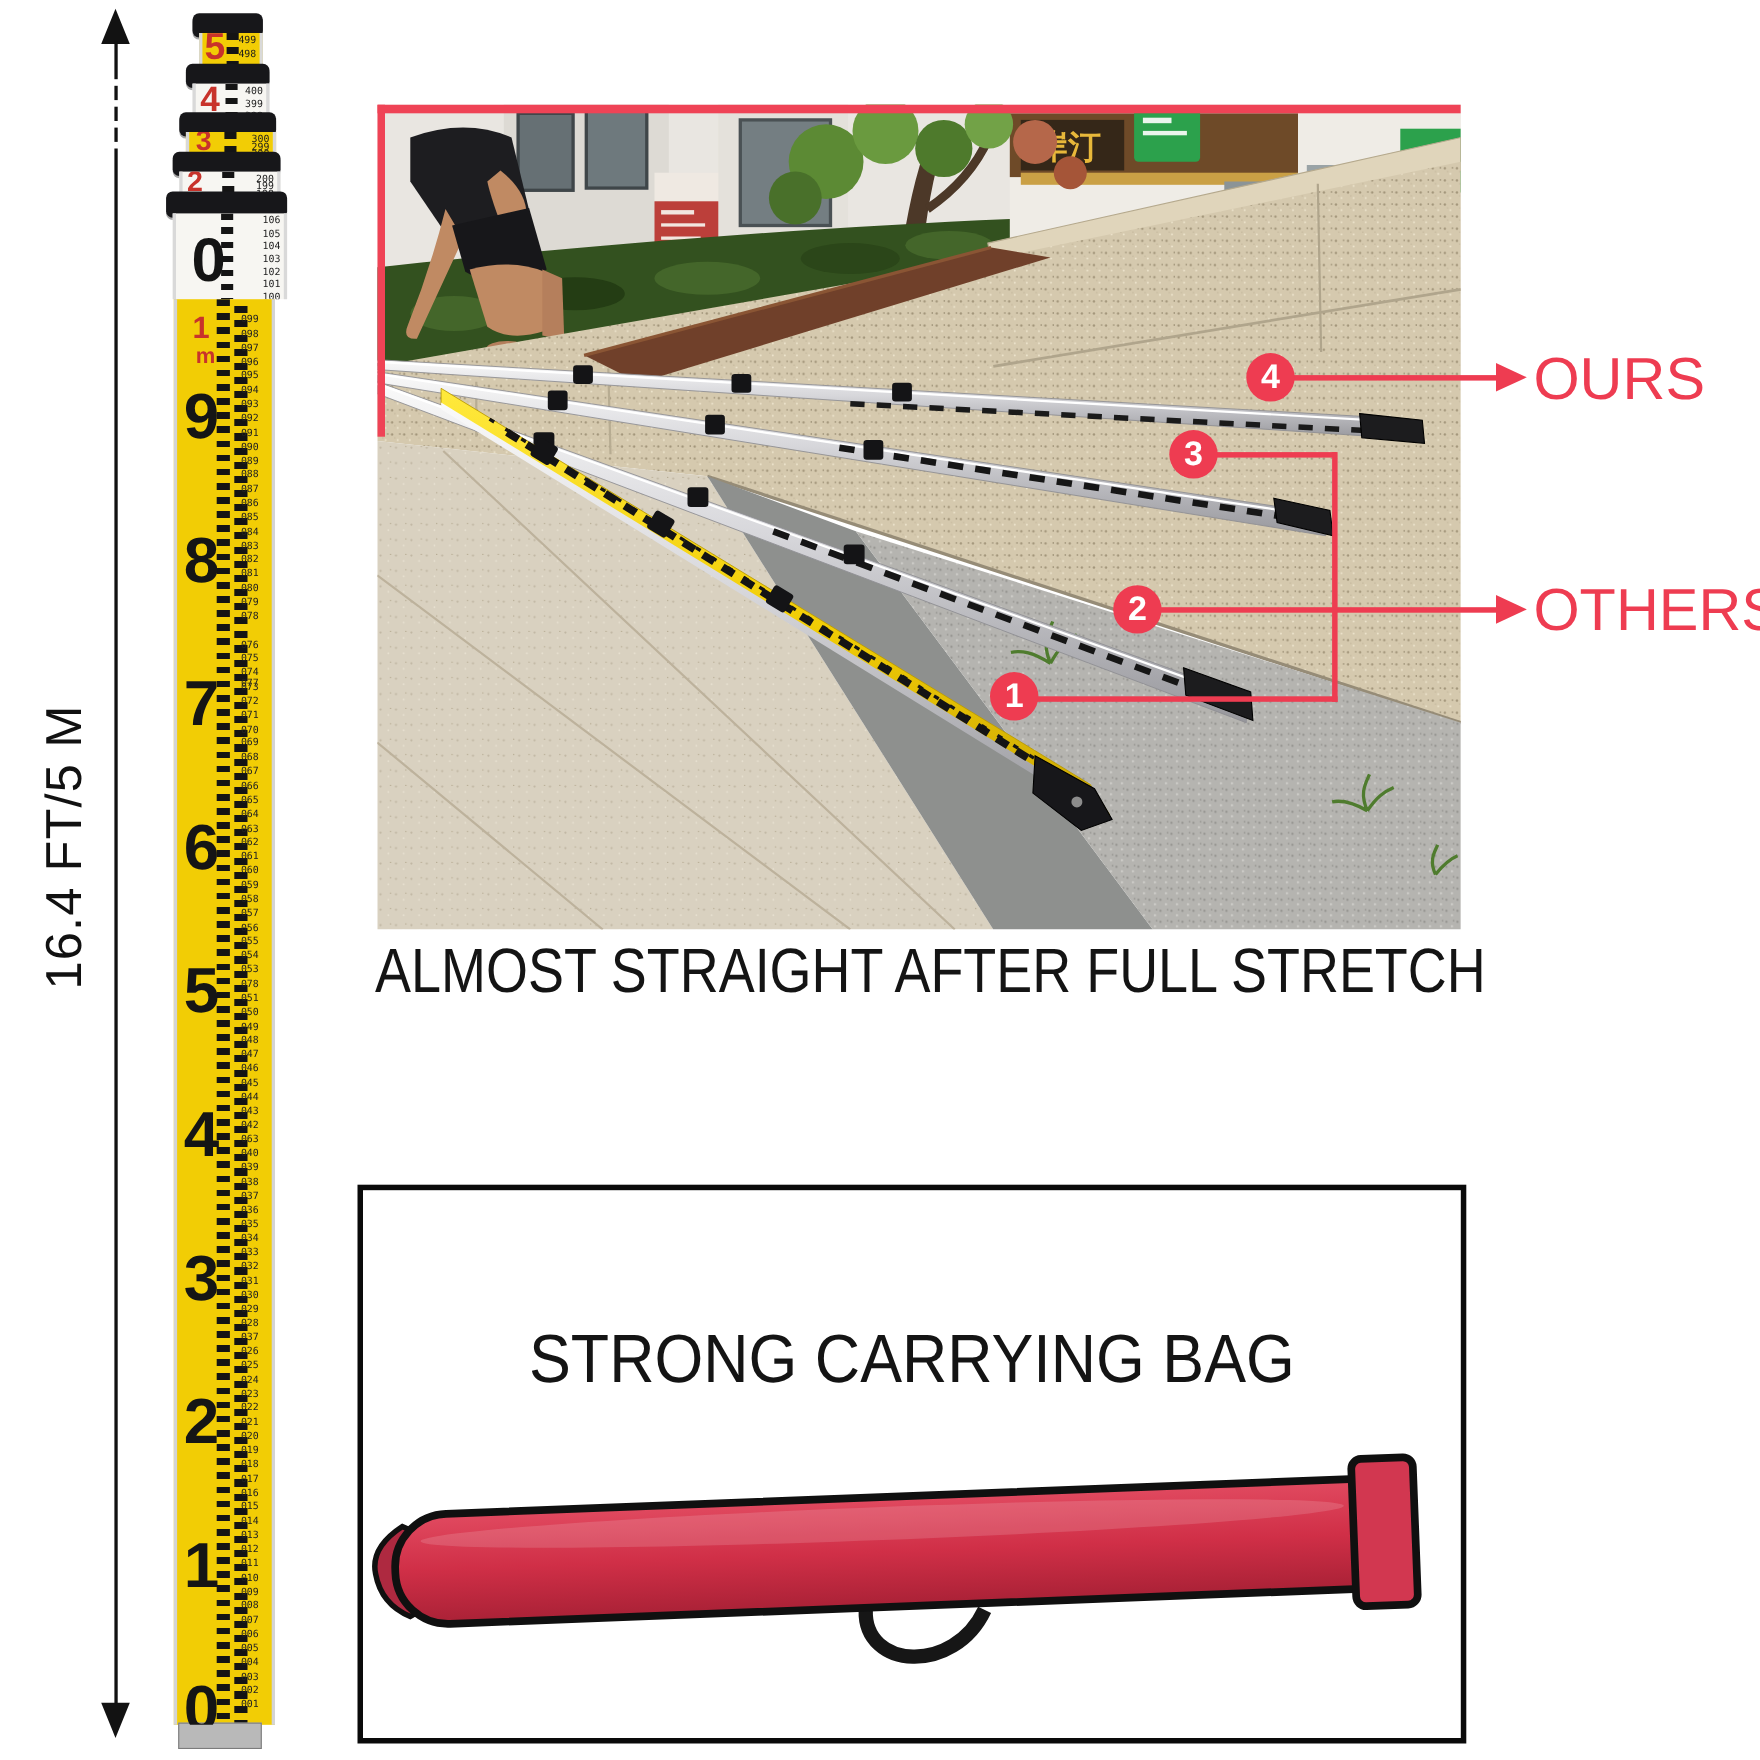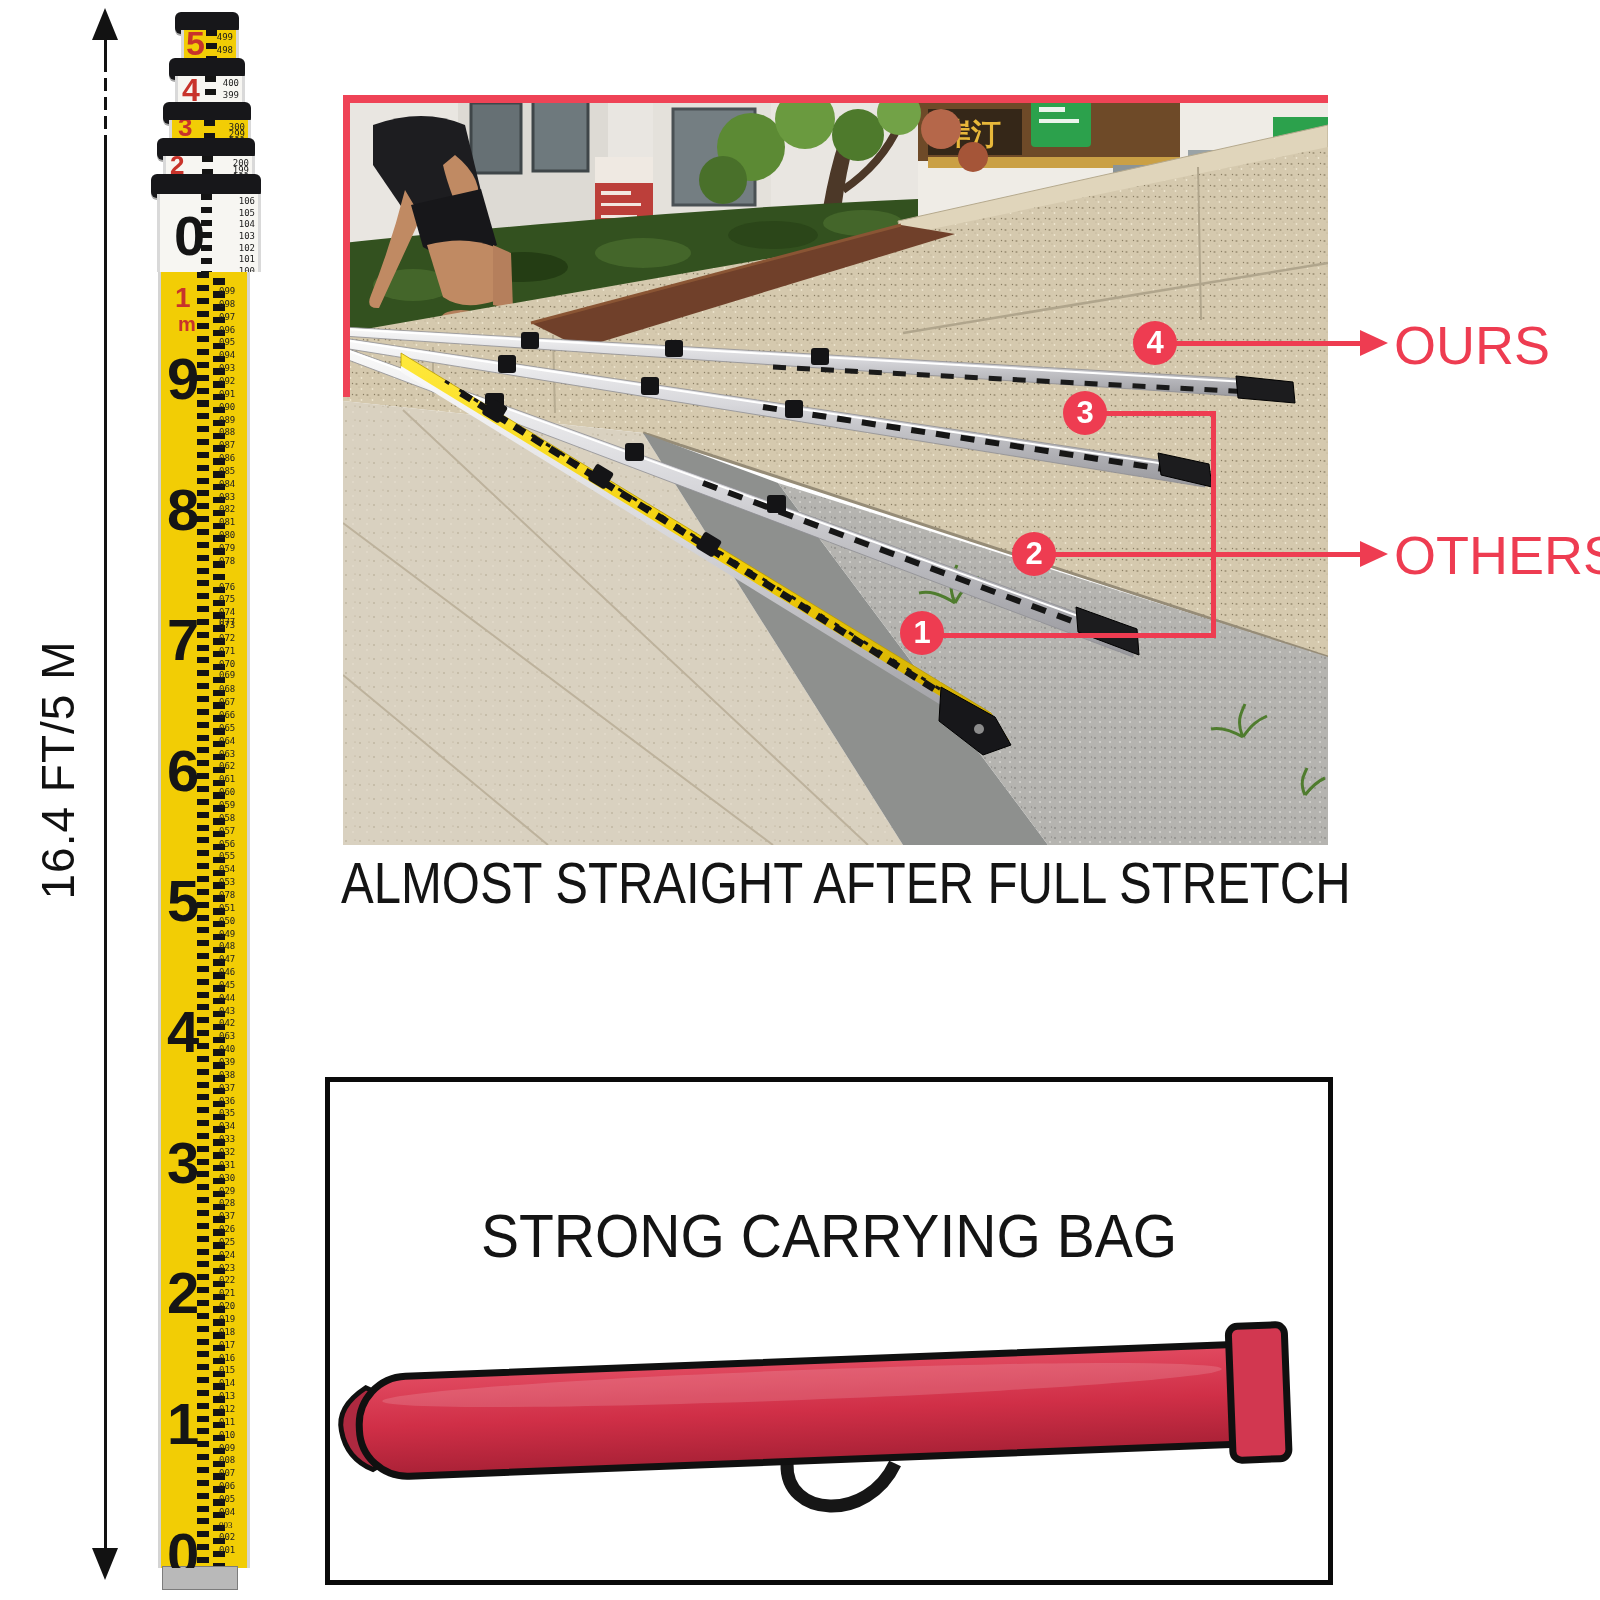--- a/index.html
+++ b/index.html
@@ -207,21 +207,21 @@
       <div class="cmlabel" style="top: 1120.1px;">013</div>
       <div class="cmlabel" style="top: 1132.95px;">012</div>
       <div class="cmlabel" style="top: 1145.8px;">011</div>
       <div class="cmlabel" style="top: 1158.65px;">010</div>
       <div class="cmlabel" style="top: 1171.5px;">009</div>
       <div class="cmlabel" style="top: 1184.35px;">008</div>
       <div class="cmlabel" style="top: 1197.2px;">007</div>
       <div class="cmlabel" style="top: 1210.05px;">006</div>
       <div class="cmlabel" style="top: 1222.9px;">005</div>
       <div class="cmlabel" style="top: 1235.75px;">004</div>
-      <div class="cmlabel" style="top: 1248.6px; font-family: Liberation Serif, serif;">003</div>
+      <div class="cmlabel" style="top: 1248.6px;">003</div>
       <div class="cmlabel" style="top: 1261.45px;">002</div>
       <div class="cmlabel" style="top: 1274.3px;">001</div>
     </div>
   <div id="rod-foot"></div>
 
   <svg id="photo" viewBox="0 0 985 750" preserveAspectRatio="none" style="position:absolute;left:343px;top:95px;width:985px;height:750px;">
     <defs>
       <pattern id="gran" width="11" height="11" patternUnits="userSpaceOnUse">
         <rect width="11" height="11" fill="#d5c9ae"></rect>
         <circle cx="2.5" cy="3" r="1.1" fill="#a2957a"></circle>

